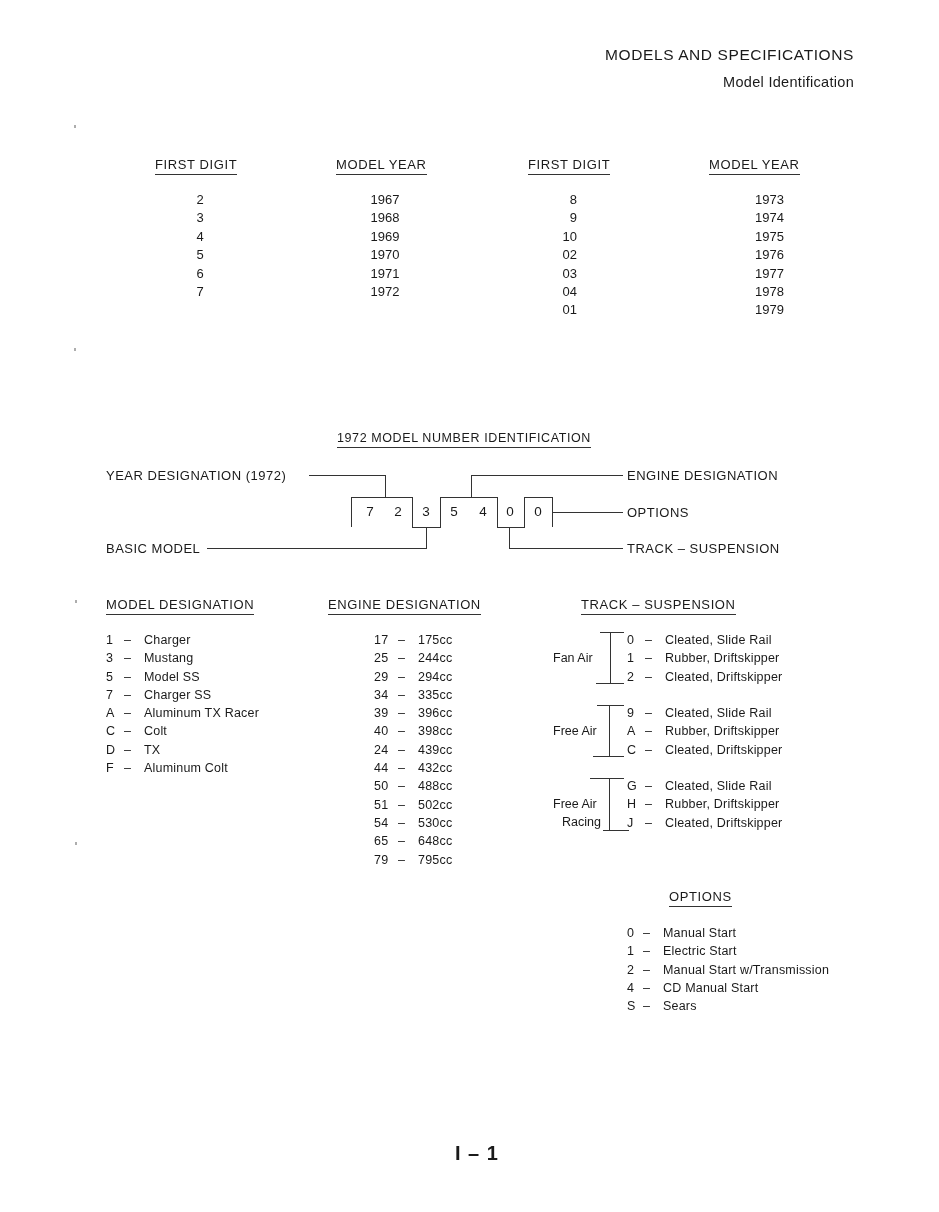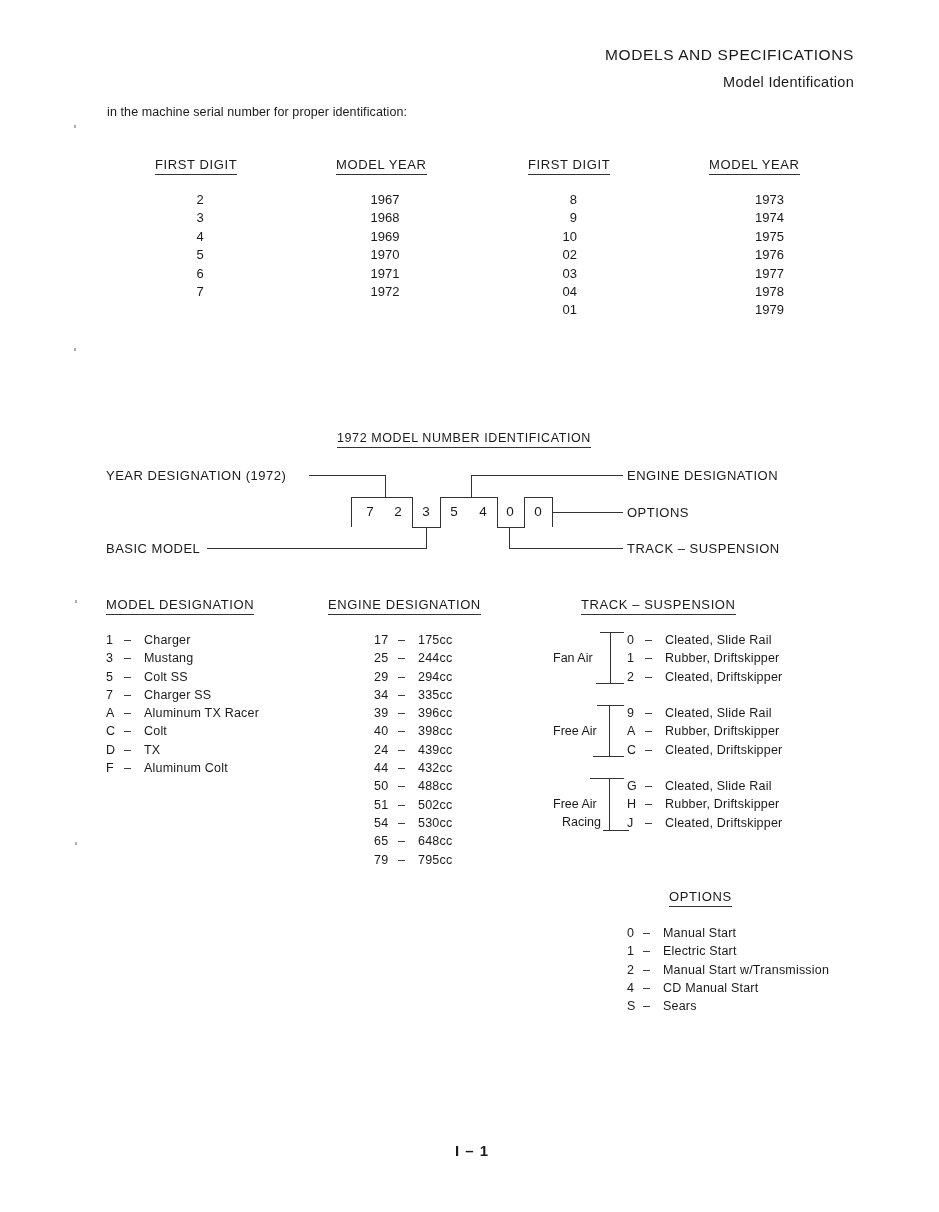--- a/index.html
+++ b/index.html
@@ -14,31 +14,30 @@
   .col div { white-space:nowrap; }
   .center { text-align:center; }
   .right { text-align:right; }
   .lbl { font-size:13px; letter-spacing:0.5px; }
   .ln { position:absolute; background:#333; }
   .digit { position:absolute; font-size:13.5px; width:20px; text-align:center; }
   .list { position:absolute; font-size:12.5px; line-height:18.3px; letter-spacing:0.2px; }
   .list .row { white-space:nowrap; display:flex; }
   .list .code { display:inline-block; }
   .list .dash { display:inline-block; }
-  .pg { font-size:15px; font-weight:bold; letter-spacing:1px; }
+  .pg { font-size:20px; font-weight:bold; letter-spacing:1px; }
   .speck { position:absolute; width:2px; height:3px; background:#777; opacity:0.6; }
 </style>
 </head>
 <body>
 
 <div class="abs hdr-title">MODELS AND SPECIFICATIONS</div>
 <div class="abs hdr-sub">Model Identification</div>
 
 <div class="abs intro">
-  <div>in the machine serial number for proper identification:</div>
 </div>
 
 <div>
   <span class="abs uh" style="left:155px;top:157px;">FIRST DIGIT</span>
   <span class="abs uh" style="left:336px;top:157px;">MODEL YEAR</span>
   <span class="abs uh" style="left:528px;top:157px;">FIRST DIGIT</span>
   <span class="abs uh" style="left:709px;top:157px;">MODEL YEAR</span>
 
   <div class="col center" style="left:185px;top:191px;width:30px;">
     <div>2</div>
@@ -132,21 +131,21 @@
       <span>Charger</span>
     </div>
   <div class="row">
       <span class="code" style="width:18px">3</span>
       <span class="dash" style="width:20px">–</span>
       <span>Mustang</span>
     </div>
   <div class="row">
       <span class="code" style="width:18px">5</span>
       <span class="dash" style="width:20px">–</span>
-      <span>Colt SS</span>
+      <span>Model SS</span>
     </div>
   <div class="row">
       <span class="code" style="width:18px">7</span>
       <span class="dash" style="width:20px">–</span>
       <span>Charger SS</span>
     </div>
   <div class="row">
       <span class="code" style="width:18px">A</span>
       <span class="dash" style="width:20px">–</span>
       <span>Aluminum TX Racer</span>

